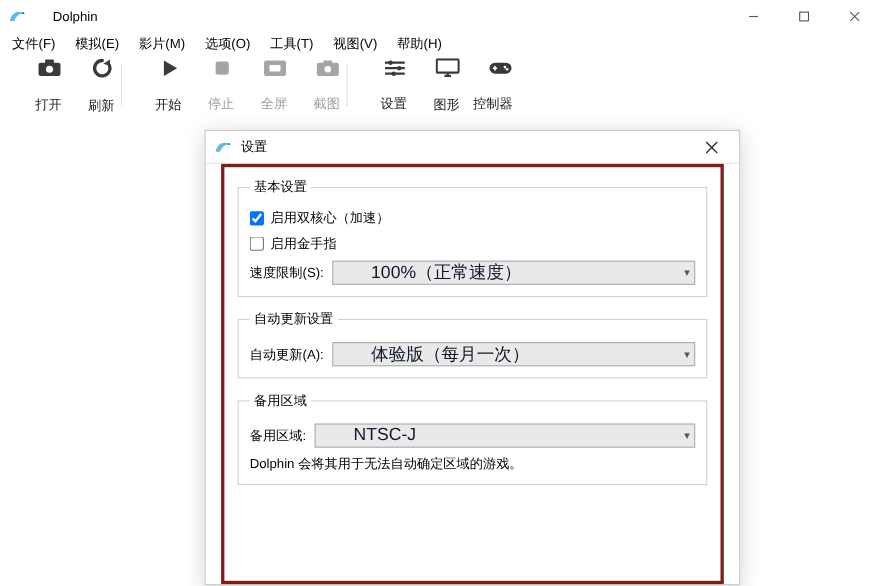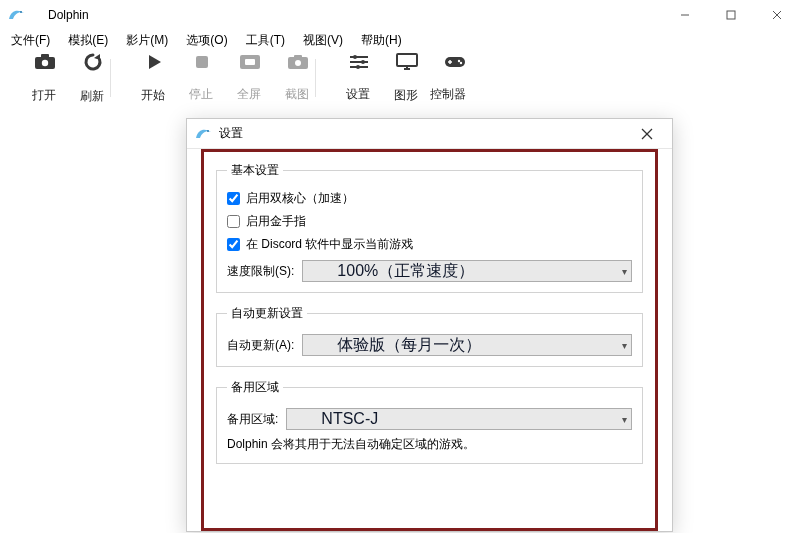--- a/index.html
+++ b/index.html
@@ -216,24 +216,20 @@
       <legend>基本设置</legend>
 
       <label class="chk">
         <input type="checkbox" checked="" style="">
         <span>启用双核心（加速）</span>
       </label>
       <label class="chk">
         <input type="checkbox" style="">
         <span>启用金手指</span>
       </label>
-      <label class="chk">
-        <input type="checkbox" checked="" style="">
-        <span>在 Discord 软件中显示当前游戏</span>
-      </label>
 
       <div class="row">
         <span class="lbl">速度限制(S):</span>
         <div class="combo">
           <span class="cval">100%（正常速度）</span>
           <span class="caret">▾</span>
         </div>
       </div>
     </fieldset>
 

